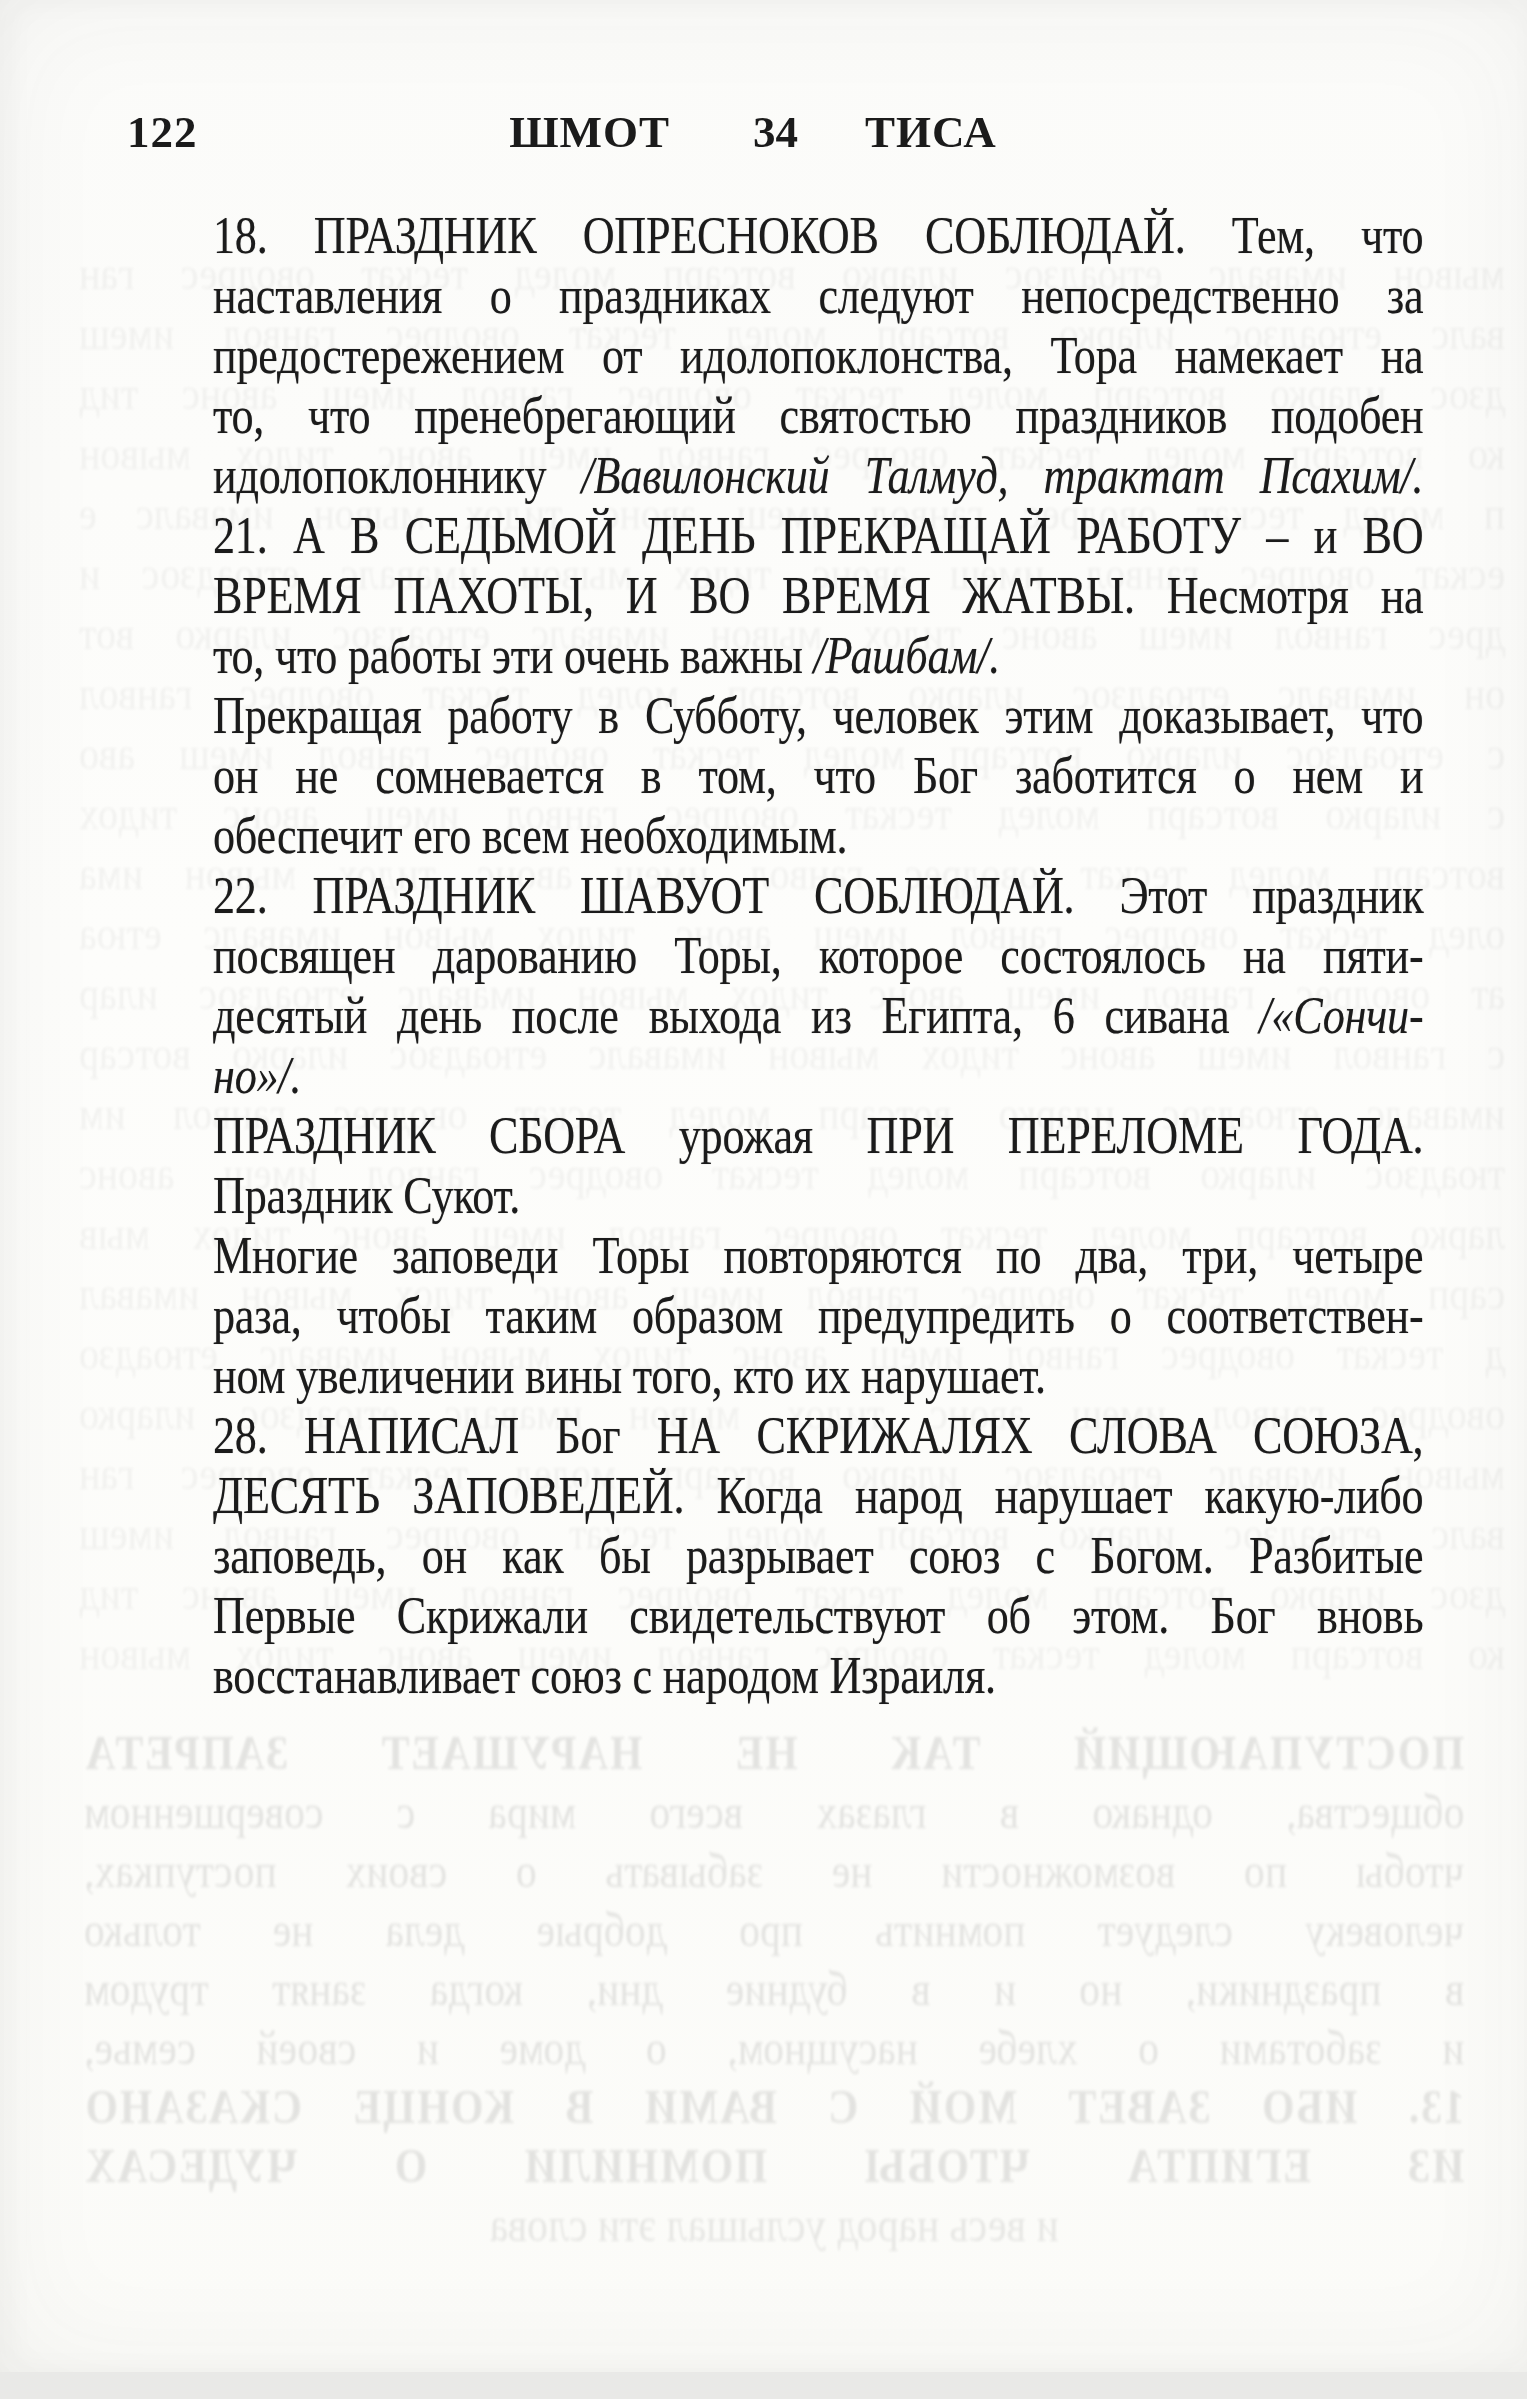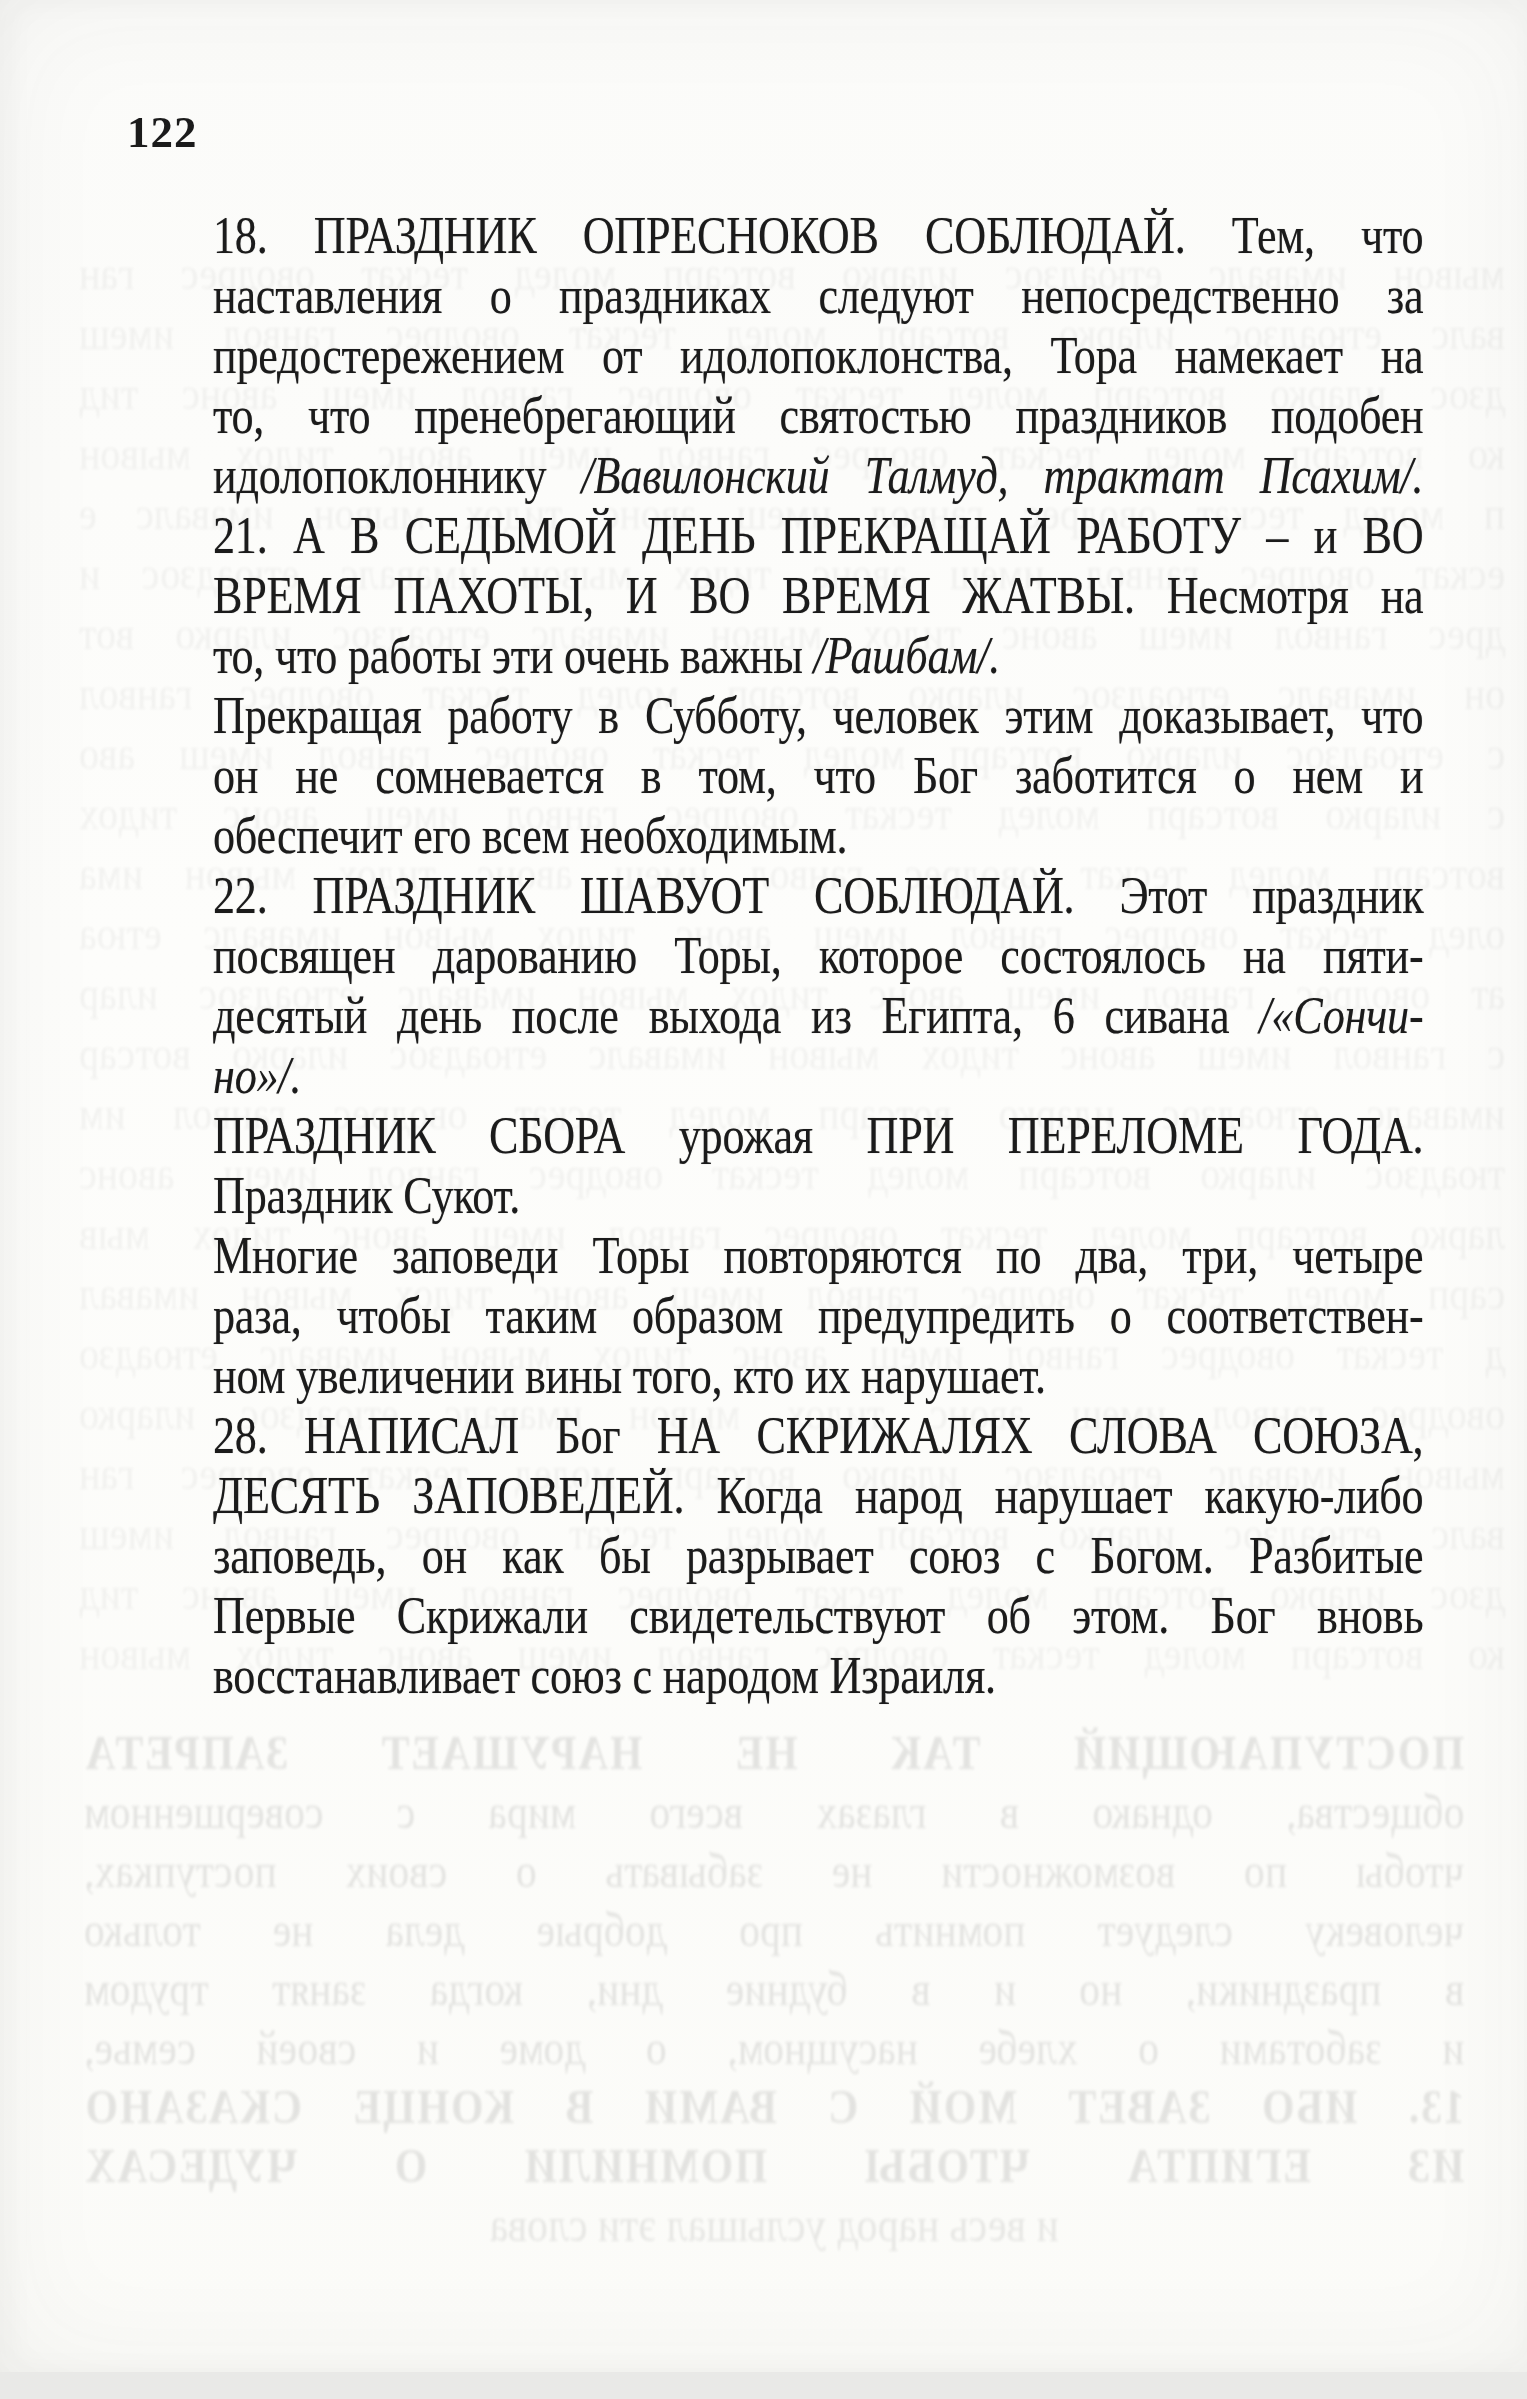--- a/index.html
+++ b/index.html
@@ -72,20 +72,25 @@
     text-align:center;text-align-last:center;opacity:0.85;
   }
 </style>
 </head>
 <body>
 
 <div class="page">
 
   <header class="page-header">
     <span class="page-number">122</span>
+    <div class="running-title">
+      <span class="rt-book">ШМОТ</span>
+      <span class="rt-chapter">34</span>
+      <span class="rt-parsha">ТИСА</span>
+    </div>
   </header>
 
   <div class="ghost ghost-upper">
       <div class="gline">мывон имавалс етюадзос иларко вотсарп молед тескат оводрес ган</div>
       <div class="gline">валс етюадзос иларко вотсарп молед тескат оводрес ганвол имеш </div>
       <div class="gline">дзос иларко вотсарп молед тескат оводрес ганвол имеш авонс тид</div>
       <div class="gline">ко вотсарп молед тескат оводрес ганвол имеш авонс тидох мывон </div>
       <div class="gline">п молед тескат оводрес ганвол имеш авонс тидох мывон имавалс е</div>
       <div class="gline">ескат оводрес ганвол имеш авонс тидох мывон имавалс етюадзос и</div>
       <div class="gline">дрес ганвол имеш авонс тидох мывон имавалс етюадзос иларко вот</div>

